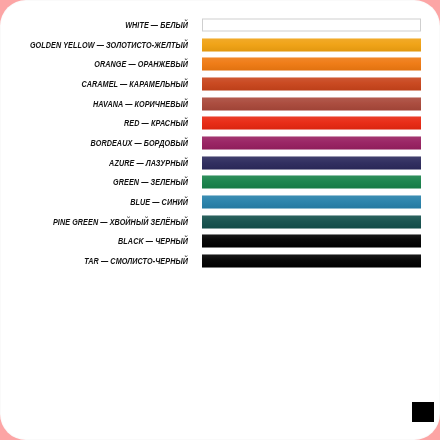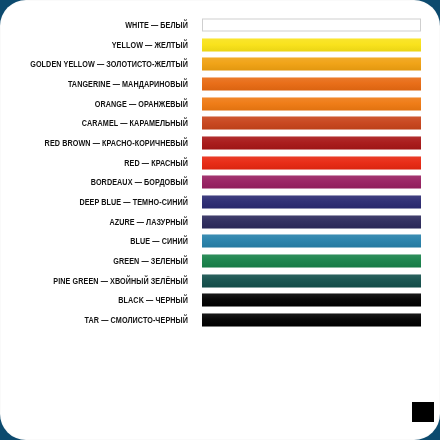--- a/index.html
+++ b/index.html
@@ -4,23 +4,24 @@
 <style>
   html, body {
     margin: 0;
     padding: 0;
     background: #ffffff;
   }
   #page {
     position: relative;
     width: 440px;
     height: 440px;
-    background: #0c4a6e;
+    background: #fca5a5;
     overflow: hidden;
     font-family: "Liberation Sans", sans-serif;
+    font-style: italic;
   }
 
   
   .card-mask {
     position: absolute;
     inset: 0;
     border-radius: 26px;
     background: #ffffff;
     box-shadow: 0 0 0 1px rgba(0,0,0,0.02) inset;
     overflow: hidden;
@@ -122,88 +123,70 @@
   <div class="card-mask">
 
     <div class="swatch-list">
         <div class="row">
           <div class="row-label">WHITE — БЕЛЫЙ</div>
           <div class="row-swatch bordered" style="background: rgb(255, 255, 255);">
             <div class="sheen"></div>
           </div>
         </div>
         <div class="row">
-          <div class="row-label">YELLOW — ЖЕЛТЫЙ</div>
-          <div class="row-swatch" style="background: rgb(249, 226, 22);">
-            <div class="sheen"></div>
-          </div>
-        </div>
-        <div class="row">
           <div class="row-label">GOLDEN YELLOW — ЗОЛОТИСТО-ЖЕЛТЫЙ</div>
           <div class="row-swatch" style="background: rgb(240, 161, 17);">
             <div class="sheen"></div>
           </div>
         </div>
         <div class="row">
-          <div class="row-label">TANGERINE — МАНДАРИНОВЫЙ</div>
-          <div class="row-swatch" style="background: rgb(232, 106, 18);">
-            <div class="sheen"></div>
-          </div>
-        </div>
-        <div class="row">
           <div class="row-label">ORANGE — ОРАНЖЕВЫЙ</div>
           <div class="row-swatch" style="background: rgb(239, 121, 17);">
             <div class="sheen"></div>
           </div>
         </div>
         <div class="row">
           <div class="row-label">CARAMEL — КАРАМЕЛЬНЫЙ</div>
           <div class="row-swatch" style="background: rgb(200, 68, 27);">
             <div class="sheen"></div>
           </div>
         </div>
         <div class="row">
-          <div class="row-label">RED BROWN — КРАСНО-КОРИЧНЕВЫЙ</div>
-          <div class="row-swatch" style="background: rgb(168, 23, 23);">
+          <div class="row-label">HAVANA — КОРИЧНЕВЫЙ</div>
+          <div class="row-swatch" style="background: rgb(169, 72, 58);">
             <div class="sheen"></div>
           </div>
         </div>
         <div class="row">
           <div class="row-label">RED — КРАСНЫЙ</div>
           <div class="row-swatch" style="background: rgb(232, 39, 17);">
             <div class="sheen"></div>
           </div>
         </div>
         <div class="row">
           <div class="row-label">BORDEAUX — БОРДОВЫЙ</div>
           <div class="row-swatch" style="background: rgb(152, 32, 97);">
             <div class="sheen"></div>
           </div>
         </div>
         <div class="row">
-          <div class="row-label">DEEP BLUE — ТЕМНО-СИНИЙ</div>
-          <div class="row-swatch" style="background: rgb(43, 42, 114);">
-            <div class="sheen"></div>
-          </div>
-        </div>
-        <div class="row">
           <div class="row-label">AZURE — ЛАЗУРНЫЙ</div>
           <div class="row-swatch" style="background: rgb(44, 42, 92);">
             <div class="sheen"></div>
           </div>
         </div>
         <div class="row">
+          <div class="row-label">GREEN — ЗЕЛЕНЫЙ</div>
+          <div class="row-swatch" style="background: rgb(24, 130, 74);">
+            <div class="sheen"></div>
+          </div>
+        </div>
+        <div class="row">
           <div class="row-label">BLUE — СИНИЙ</div>
           <div class="row-swatch" style="background: rgb(39, 129, 170);">
-            <div class="sheen"></div>
-          </div>
-        </div>
-        <div class="row">
-          <div class="row-label">GREEN — ЗЕЛЕНЫЙ</div>
-          <div class="row-swatch" style="background: rgb(24, 130, 74);">
             <div class="sheen"></div>
           </div>
         </div>
         <div class="row">
           <div class="row-label">PINE GREEN — ХВОЙНЫЙ ЗЕЛЁНЫЙ</div>
           <div class="row-swatch" style="background: rgb(20, 80, 76);">
             <div class="sheen"></div>
           </div>
         </div>
         <div class="row">

